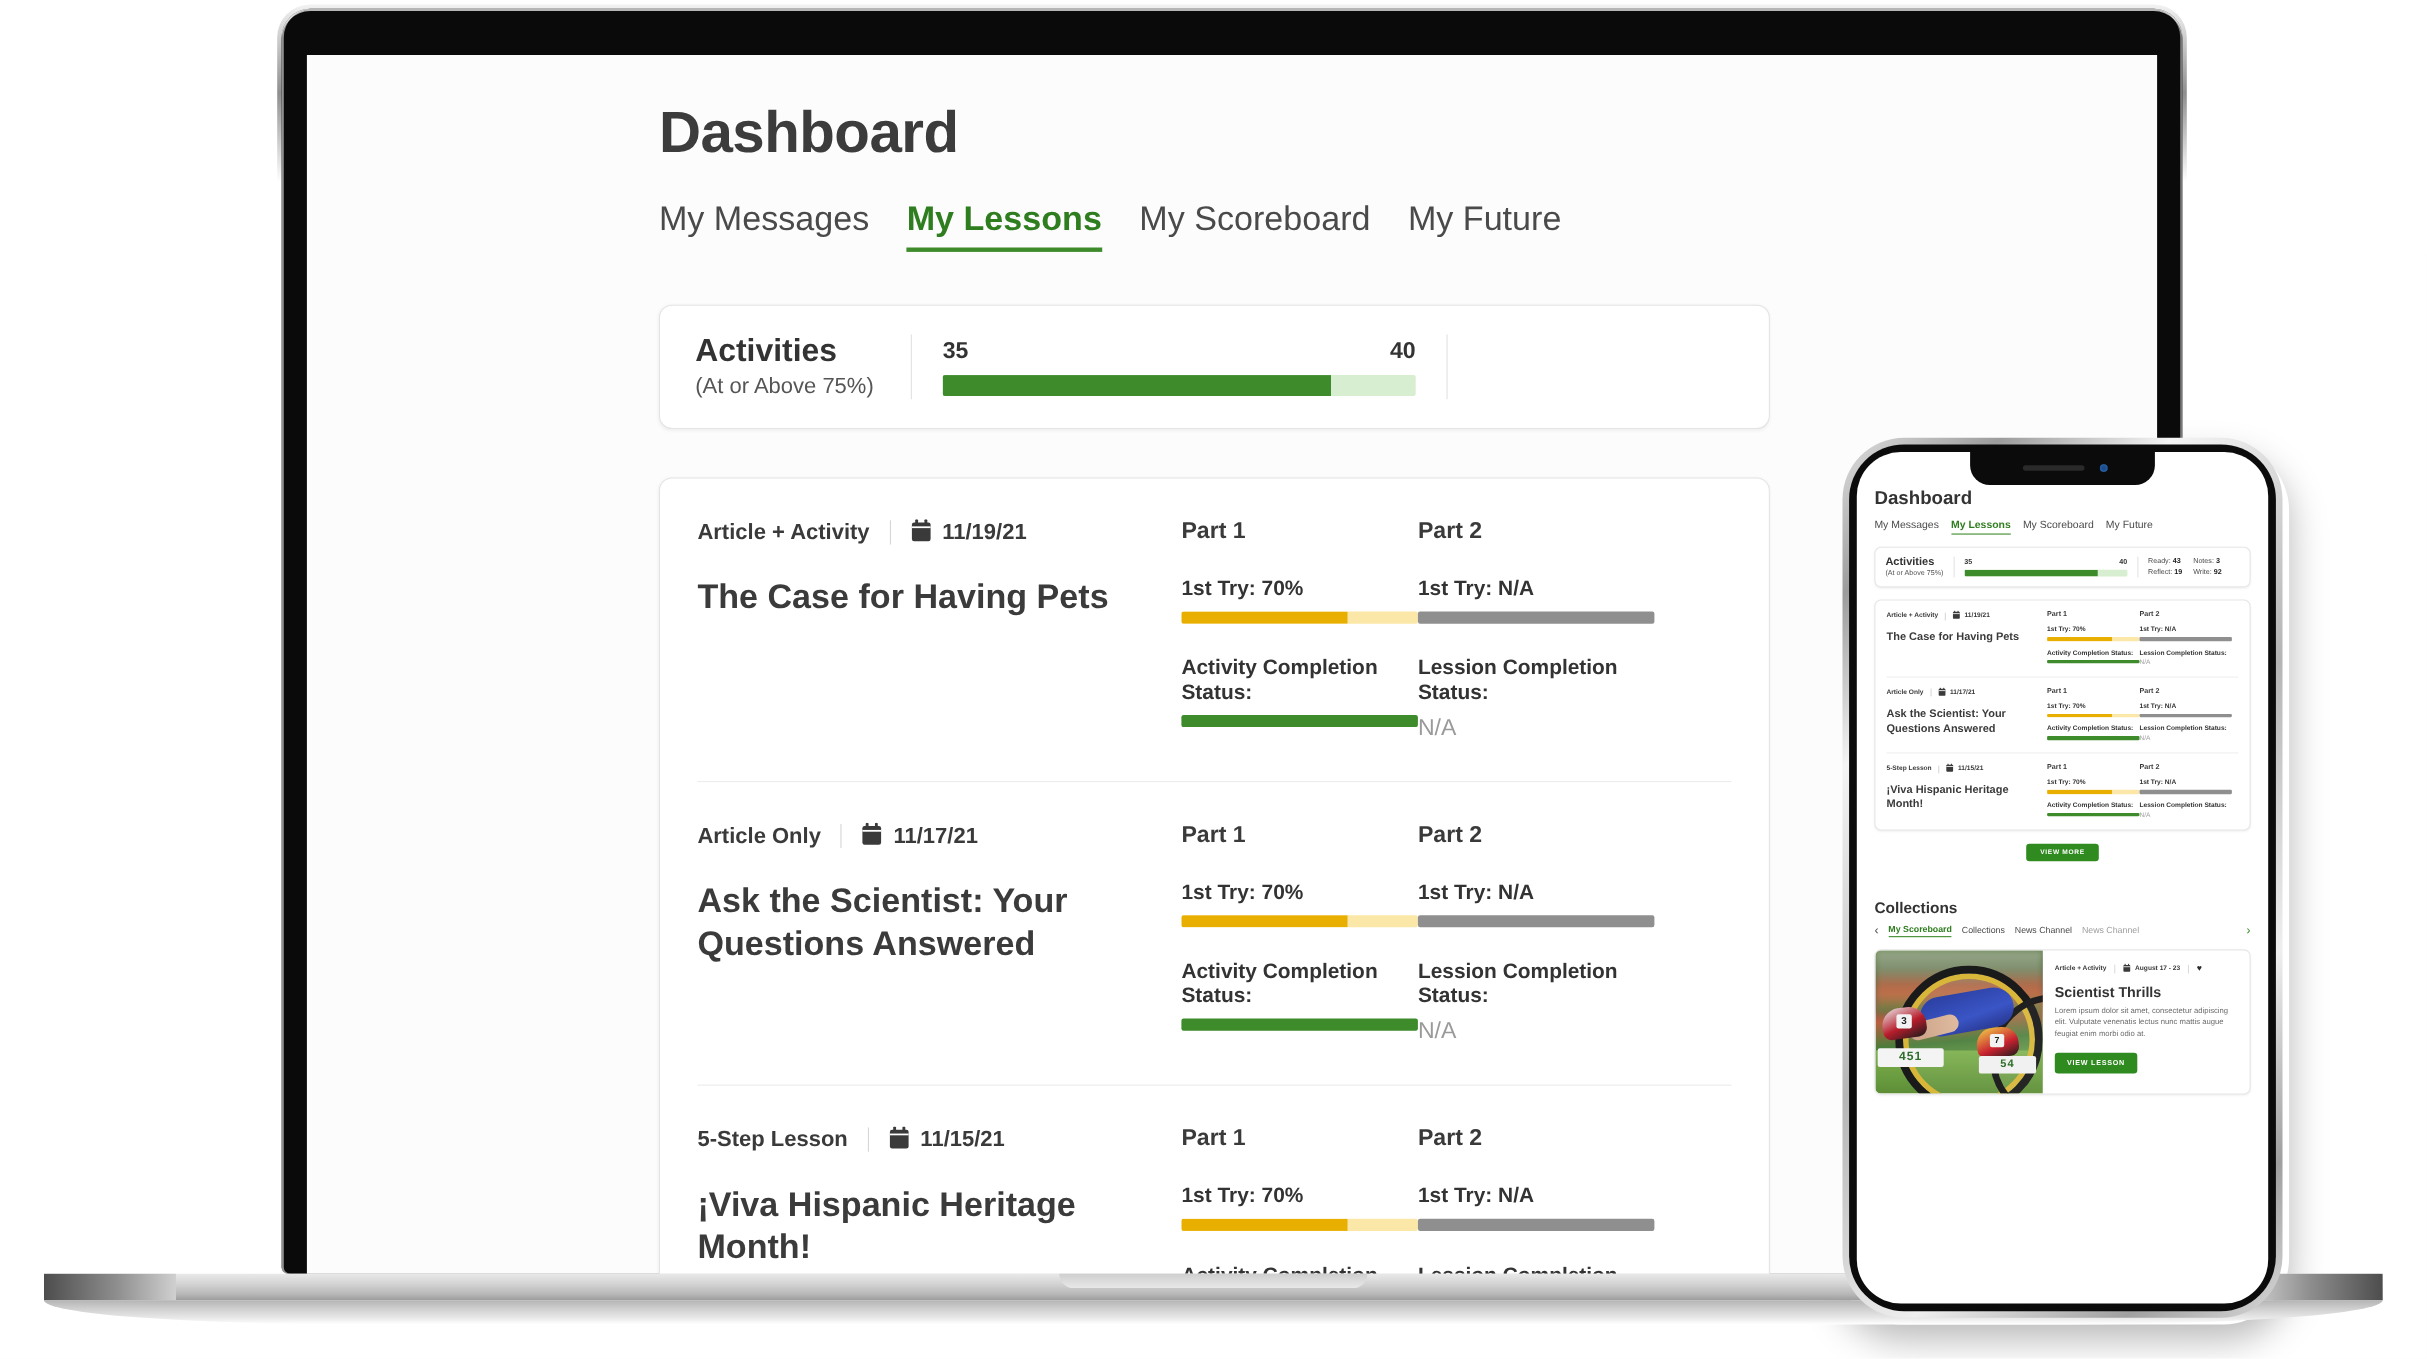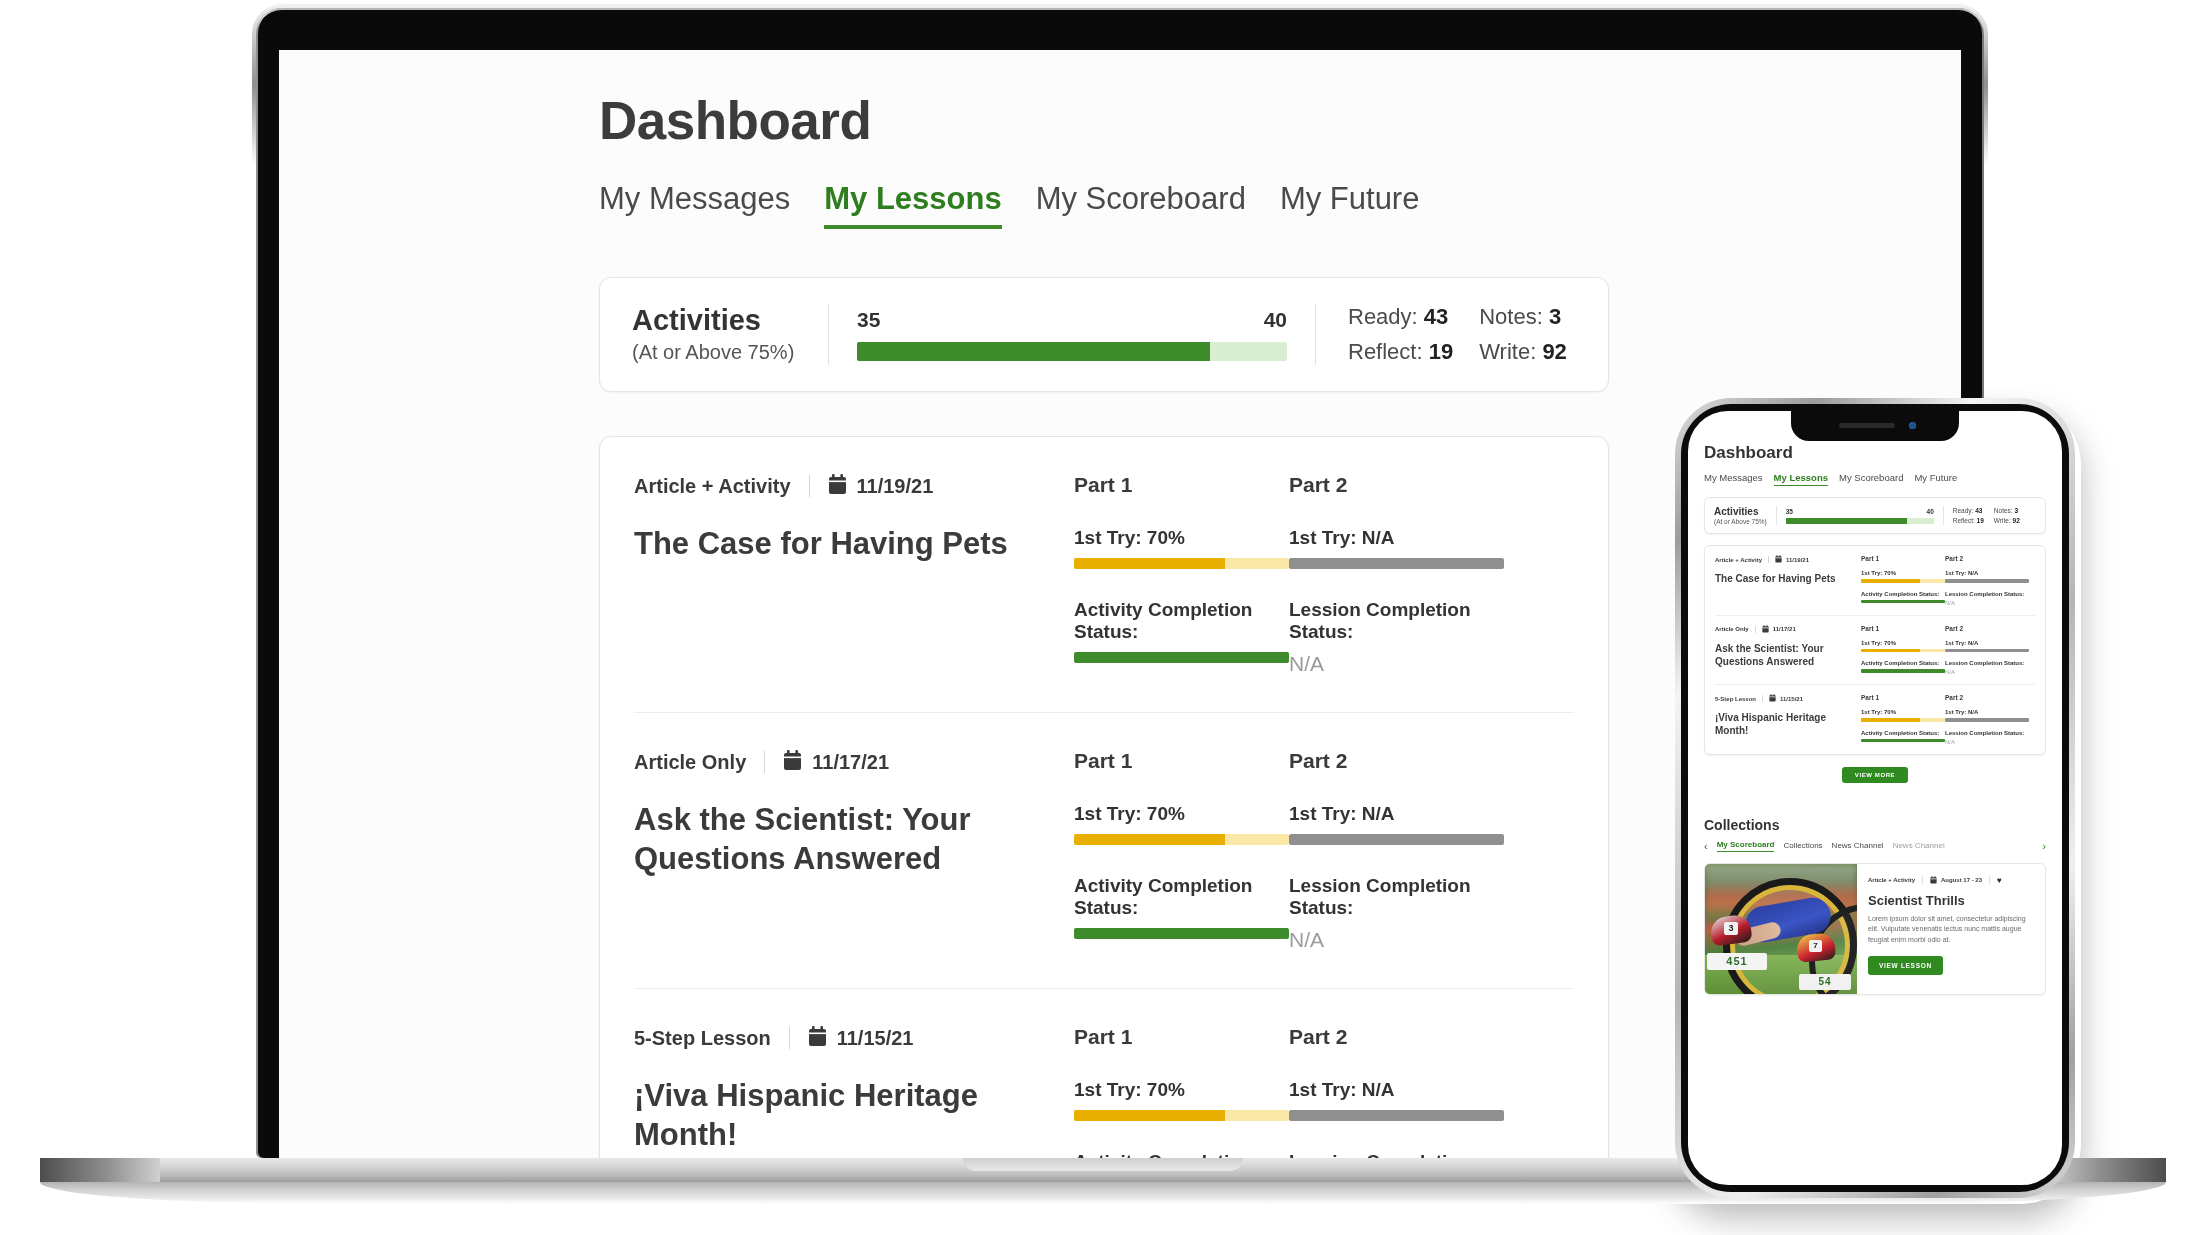--- a/index.html
+++ b/index.html
@@ -210,21 +210,21 @@
   .helm2{left:92px;top:70px;width:38px;height:27px;border-radius:15px 15px 8px 8px;
     background:linear-gradient(160deg,#f2d24a,#c8212f 60%,#1d1d1d);transform:rotate(-6deg);}
   .helm2n{left:104px;top:76px;width:13px;height:12px;background:#f2f2f2;border-radius:2px;
     font-size:8px;color:#222;text-align:center;line-height:12px;font-weight:bold;}
   .wheel1{left:18px;bottom:-18px;width:120px;height:120px;border-radius:50%;
     border:7px solid #1a1a1a;box-shadow:inset 0 0 0 5px #d8b63a;background:rgba(255,255,255,.06);}
   .wheel2{left:104px;bottom:-26px;width:104px;height:104px;border-radius:50%;
     border:6px solid #202020;background:rgba(255,255,255,.05);}
   .plate1{left:2px;bottom:24px;width:60px;height:17px;background:#f4f4f4;border-radius:2px;
     font-size:11px;font-weight:bold;color:#2f6e2a;line-height:17px;text-align:center;letter-spacing:1px;}
-  .plate2{left:94px;bottom:4px;width:52px;height:16px;background:#f1f1f1;border-radius:2px;
+  .plate2{left:94px;bottom:18px;width:52px;height:16px;background:#f1f1f1;border-radius:2px;
     font-size:10px;font-weight:bold;color:#2f6e2a;line-height:16px;text-align:center;letter-spacing:1px;}
   .promo-body{flex:1;padding:12px 11px;}
   .promo-meta{display:flex;align-items:center;font-size:6px;font-weight:bold;color:#3a3a3a;}
   .promo-meta .sep{width:1px;height:8px;background:#dcdcdc;margin:0 7px;}
   .heart{color:#2b2b2b;font-size:8px;}
   .promo-title{font-size:13px;font-weight:bold;color:#333;margin-top:8px;}
   .promo-text{font-size:7px;color:#6a6a6a;line-height:1.55;margin-top:6px;}
   .promo-btn{
     margin-top:10px;background:#2f8a1f;color:#fff;border:none;border-radius:3px;
     font-size:6.5px;font-weight:bold;letter-spacing:.7px;padding:6px 11px;cursor:pointer;
@@ -260,26 +260,20 @@
         <div class="act-bar-wrap">
           <div class="act-bar-nums">
             <span>35</span>
             <span>40</span>
           </div>
           <div class="bar-track">
             <div class="bar-fill" id="act-fill" style="width: 82%;"></div>
           </div>
         </div>
         <div class="divider-v"></div>
-        <div class="act-stats">
-          <div><span>Ready:</span> <b>43</b></div>
-          <div><span>Notes:</span> <b>3</b></div>
-          <div><span>Reflect:</span> <b>19</b></div>
-          <div><span>Write:</span> <b>92</b></div>
-        </div>
       </div>
 
       <div class="card lessons">
 
         <div class="lesson-row">
           <div class="lesson-left">
             <div class="lesson-meta">
               <span>Article + Activity</span>
               <span class="meta-sep"></span>
               <span class="cal-icon">

